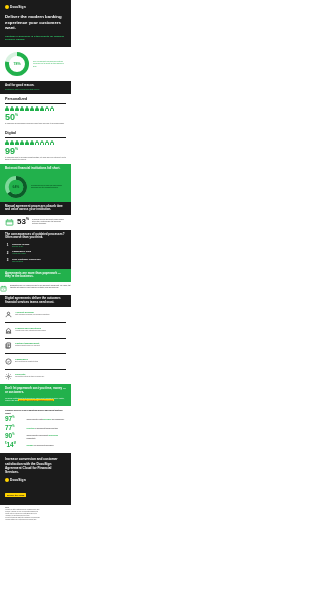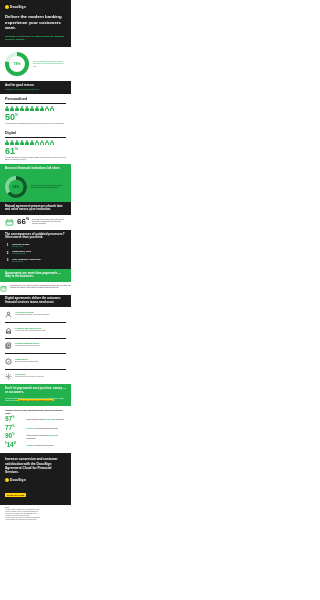--- a/index.html
+++ b/index.html
@@ -232,21 +232,21 @@
       <span class="person">
           <i></i>
           <b></b>
         </span>
       <span class="person">
           <i></i>
           <b></b>
         </span>
     </div>
     <div class="bignum">
-      <span>61</span><sup>%</sup>
+      <span>99</span><sup>%</sup>
     </div>
     <div class="t5" style="margin-top:1px;color:#444;">of consumers prefer to open bank accounts digitally, yet nearly half (46%) still have to visit a branch to complete the process.</div>
   </div>
 
   <div class="sec green padx" style="padding-top:2.5px;padding-bottom:2.5px;">
     <div class="t2">But most financial institutions fall short.</div>
   </div>
 
   <div class="sec green pad donut-row" style="padding-top:3px;padding-bottom:4px;">
     <div class="donut" style="width:22px;height:22px;">
@@ -264,21 +264,21 @@
   </div>
 
   <div class="sec light padx statrow" style="padding-top:3px;padding-bottom:3px;">
     <span class="ico" style="width:9px;height:9px;">
       <svg viewBox="0 0 24 24" fill="none" stroke="#22b14c" stroke-width="2">
         <rect x="3" y="6" width="18" height="13" rx="1"></rect>
         <path d="M3 10h18M7 3v3M17 3v3"></path>
       </svg>
     </span>
     <span class="bignum stat-dark" style="color:#1b1b1b;font-size:8px;">
-      <span>66</span><sup>%</sup>
+      <span>53</span><sup>%</sup>
     </span>
     <span class="t5" style="color:#444;">of financial services agreements require manual intervention, creating delays that slow down customer onboarding.</span>
   </div>
 
   <div class="sec dark padx" style="padding-top:3px;padding-bottom:4px;">
     <div class="t2" style="margin-bottom:2.5px;">The consequences of outdated processes? Often worse than you think.</div>
 
     <div class="numrow">
       <span class="numcircle">1</span>
       <span>

